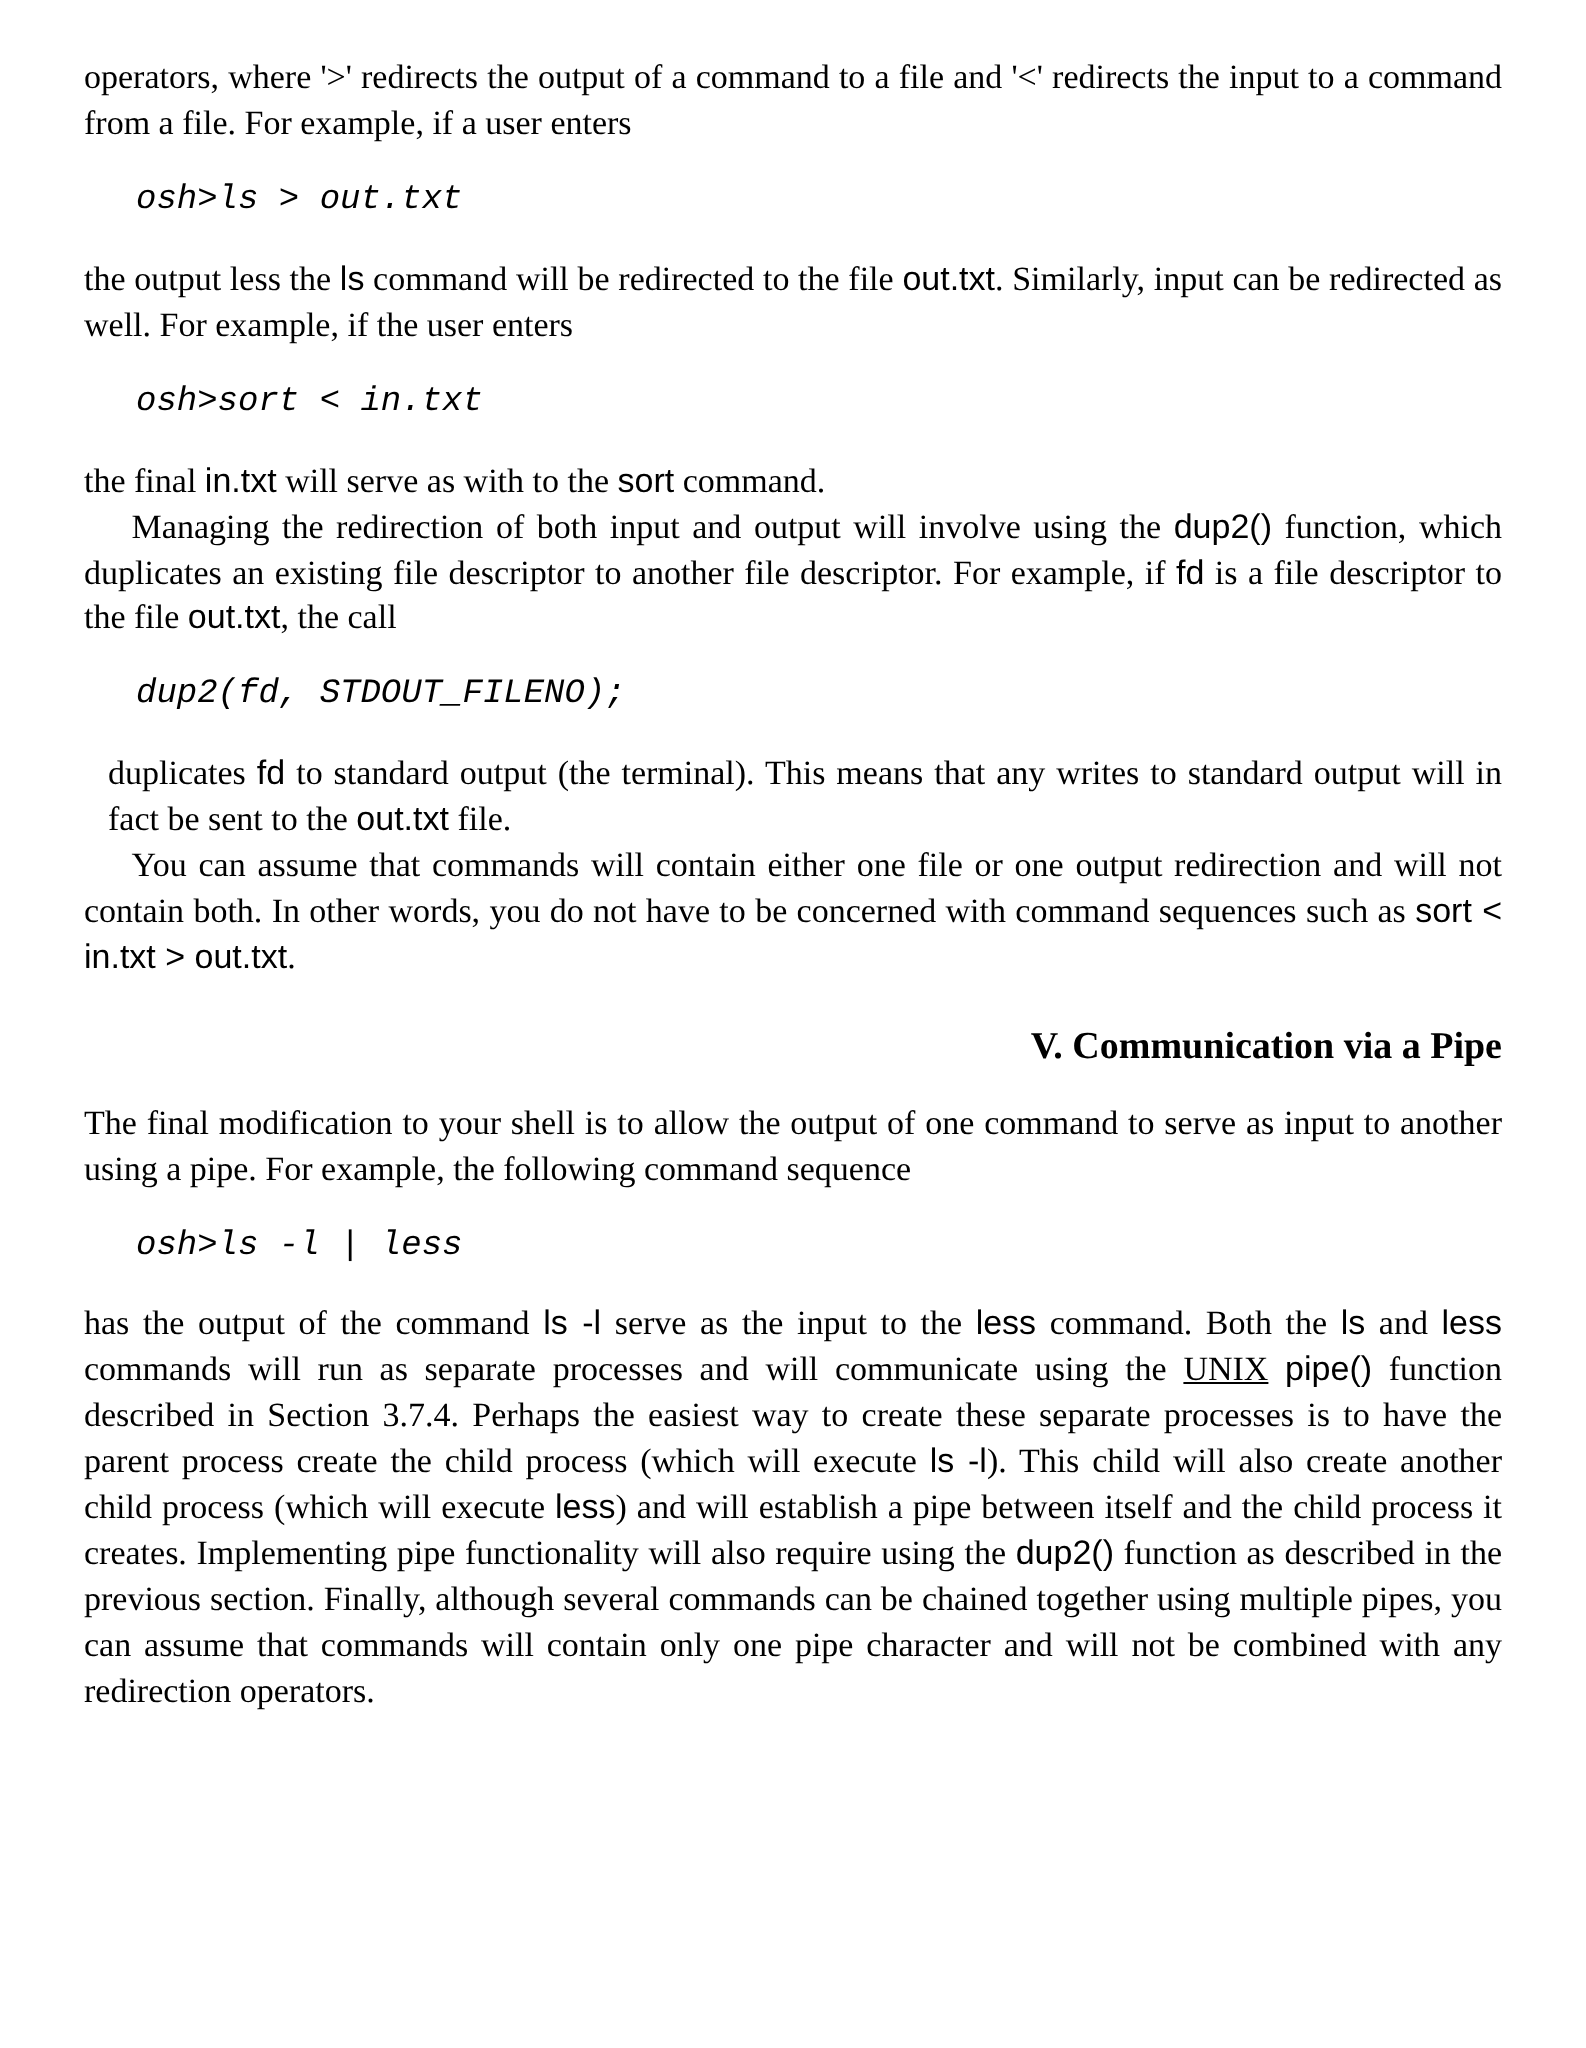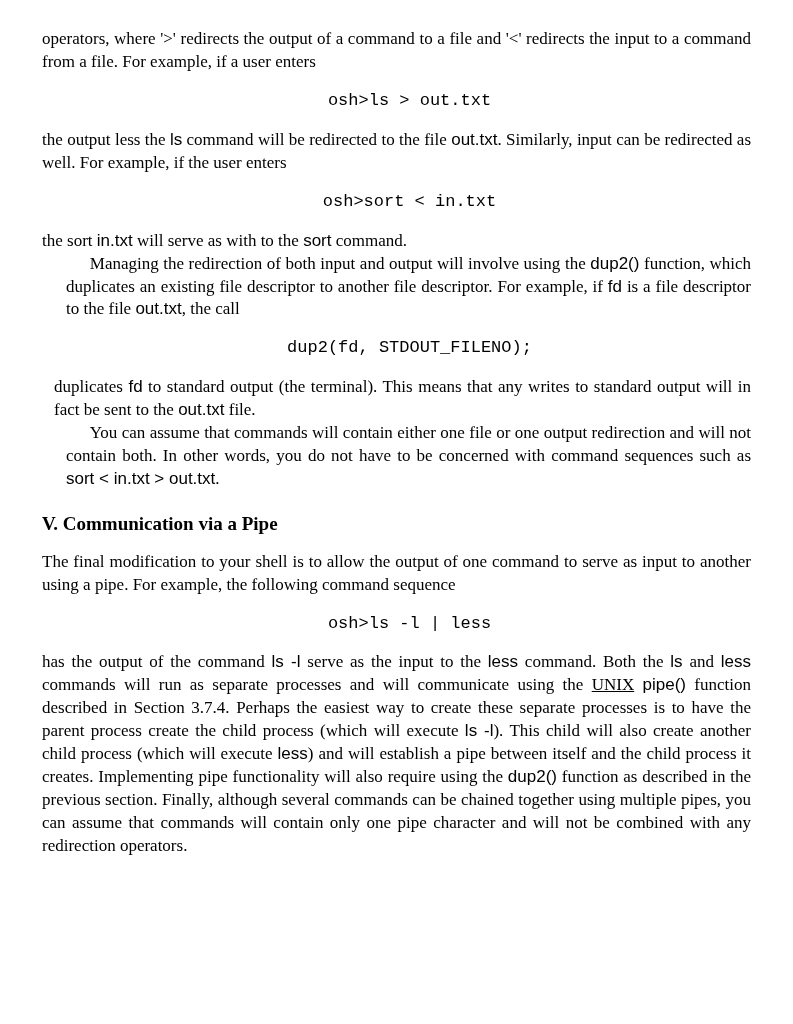--- a/index.html
+++ b/index.html
@@ -12,55 +12,55 @@
     line-height: 1.35;
     color: #000;
     background: #fff;
     text-align: justify;
   }
   p {
     margin: 0;
   }
   .indent {
     text-indent: 1.4em;
-    margin-left: 24px;
   }
   .code-block {
     font-family: 'Courier New', Courier, monospace;
     white-space: pre;
     margin: 16px 0 16px 26px;
-    text-align: center;
+    text-align: left;
+    font-style: italic;
   }
   .mono {
     font-family: Liberation Sans, sans-serif;
   }
   .sc {
     font-variant: small-caps;
     text-decoration: underline;
   }
   h2.section {
     font-family: Georgia, 'Times New Roman', serif;
     font-weight: bold;
     font-size: 19px;
     margin: 20px 0 14px 0;
-    text-align: left;
+    text-align: right;
   }
 </style>
 </head>
 <body>
 
 <p><span>operators, where '&gt;' redirects the output of a command to a file and '&lt;' redirects the input to a command from a file. For example, if a user enters</span></p>
 
 <div class="code-block">osh&gt;ls &gt; out.txt</div>
 
 <p><span>the output less the </span><span class="mono">ls</span><span> command will be redirected to the file </span><span class="mono">out.txt</span><span>. Similarly, input can be redirected as well. For example, if the user enters</span></p>
 
 <div class="code-block">osh&gt;sort &lt; in.txt</div>
 
-<p><span>the sort </span><span class="mono">in.txt</span><span> will serve as with to the </span><span class="mono">sort</span><span> command.</span></p>
+<p><span>the final </span><span class="mono">in.txt</span><span> will serve as with to the </span><span class="mono">sort</span><span> command.</span></p>
 
 <p class="indent"><span>Managing the redirection of both input and output will involve using the </span><span class="mono">dup2()</span><span> function, which duplicates an existing file descriptor to another file descriptor. For example, if </span><span class="mono">fd</span><span> is a file descriptor to the file </span><span class="mono">out.txt</span><span>, the call</span></p>
 
 <div class="code-block">dup2(fd, STDOUT_FILENO);</div>
 
 <p style="margin-top:12px;margin-left:12px;"><span>duplicates </span><span class="mono">fd</span><span> to standard output (the terminal). This means that any writes to standard output will in fact be sent to the </span><span class="mono">out.txt</span><span> file.</span></p>
 
 <p class="indent"><span>You can assume that commands will contain either one file or one output redirection and will not contain both. In other words, you do not have to be concerned with command sequences such as </span><span class="mono">sort &lt; in.txt &gt; out.txt</span><span>.</span></p>
 
 <h2 class="section">V. Communication via a Pipe</h2>

